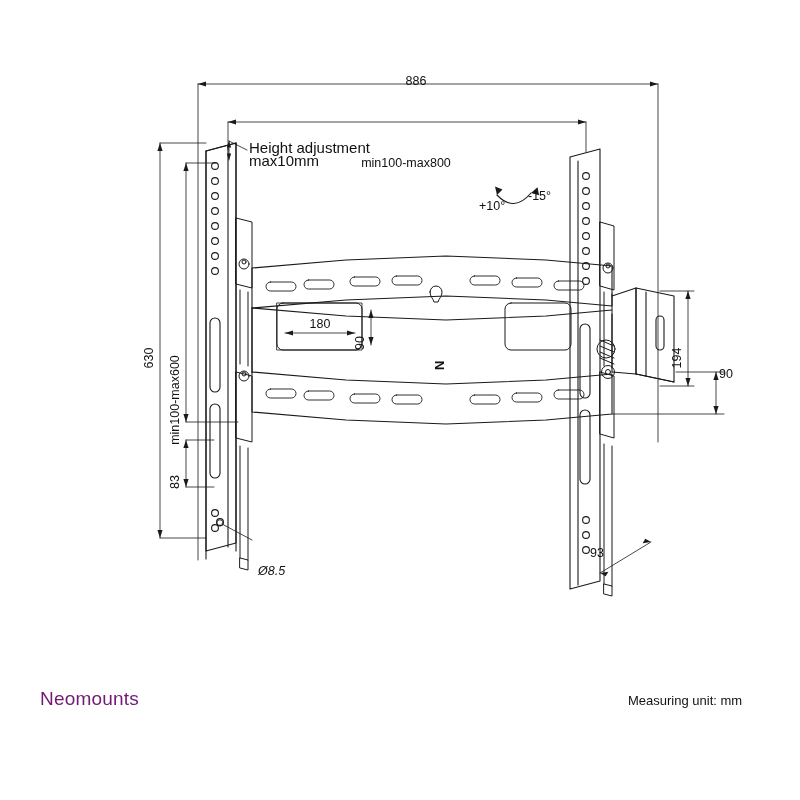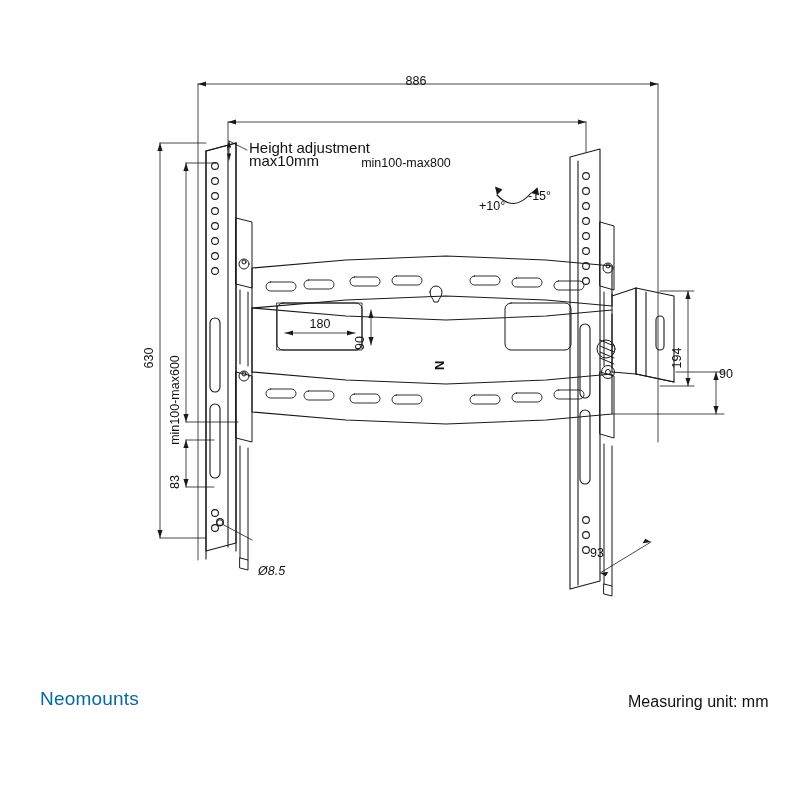--- a/index.html
+++ b/index.html
@@ -28,28 +28,28 @@
   .lbl {
     position: absolute;
     font-family: "Liberation Sans", sans-serif;
     white-space: nowrap;
   }
   .brand {
     position: absolute;
     left: 40px;
     top: 688px;
     font-size: 19px;
-    color: #0369a1;
+    color: #701a75;
     letter-spacing: 0.2px;
   }
   .unit {
     position: absolute;
     left: 628px;
     top: 693px;
-    font-size: 16px;
+    font-size: 13px;
     color: #111;
   }
   .dim {
     font-size: 12.5px;
     color: #111;
   }
   .rot90 {
     transform: rotate(-90deg);
     transform-origin: left top;
   }

